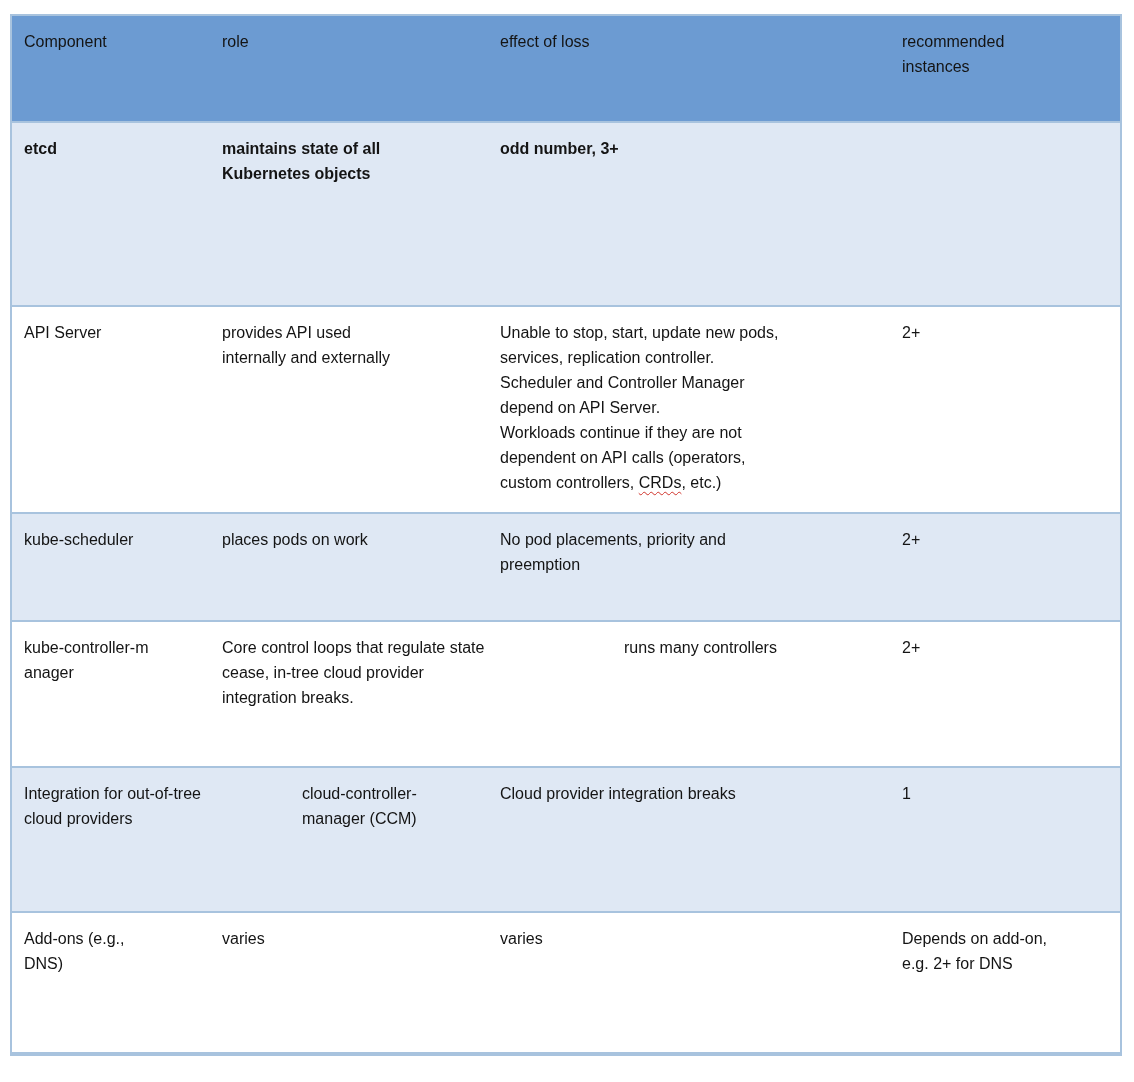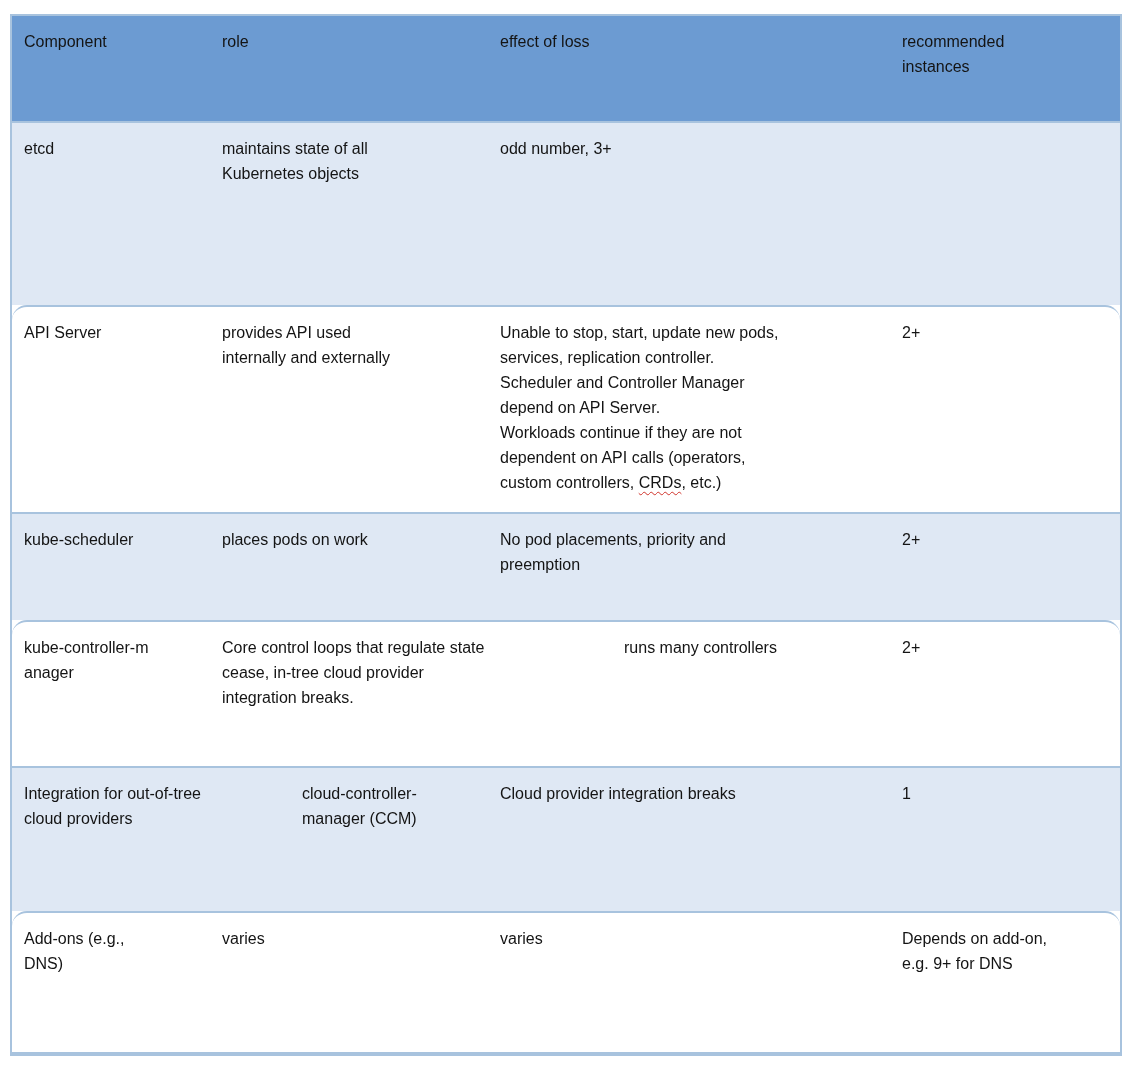--- a/index.html
+++ b/index.html
@@ -32,22 +32,22 @@
     border-bottom-width: 4px;
     background: #ffffff;
   }
   .row {
     display: flex;
     align-items: stretch;
   }
   .row + .row { border-top: 2px solid var(--border); }
   .row.header { background: var(--header-bg); min-height: 105px; }
   .row.alt    { background: var(--row-alt-bg); }
-  .row.plain  { background: var(--row-bg); border-radius: 15px; }
-  .r-etcd  { min-height: 184px; }
+  .row.plain  { background: var(--row-bg); }
+  .r-etcd  { min-height: 184px; font-weight: bold; }
   .r-api   { min-height: 207px; }
   .r-sched { min-height: 108px; }
   .r-kcm   { min-height: 146px; }
   .r-ccm   { min-height: 145px; }
   .r-addon { min-height: 141px; }
   .cell {
     padding: 13px 14px 10px 12px;
     font-size: 16px;
     line-height: 25px;
     white-space: pre-line;
@@ -127,17 +127,17 @@
       <div class="cell c3">Cloud provider integration breaks</div>
       <div class="cell c4">1</div>
     </div>
 
     <div class="row plain r-addon">
       <div class="cell c1">Add-ons (e.g.,
 DNS)</div>
       <div class="cell c2">varies</div>
       <div class="cell c3">varies</div>
       <div class="cell c4">Depends on add-on,
-e.g. 9+ for DNS</div>
+e.g. 2+ for DNS</div>
     </div>
 
   </div>
 </div>
 
 </body></html>

